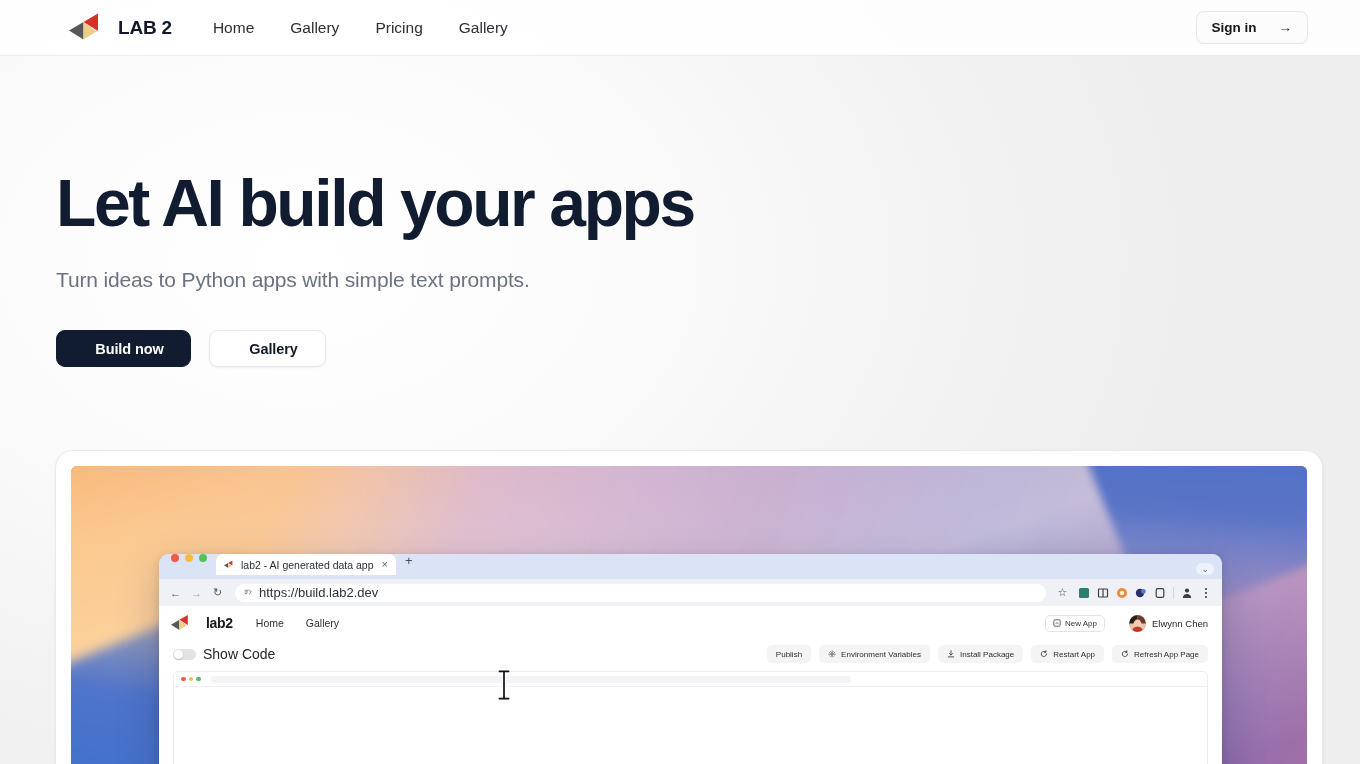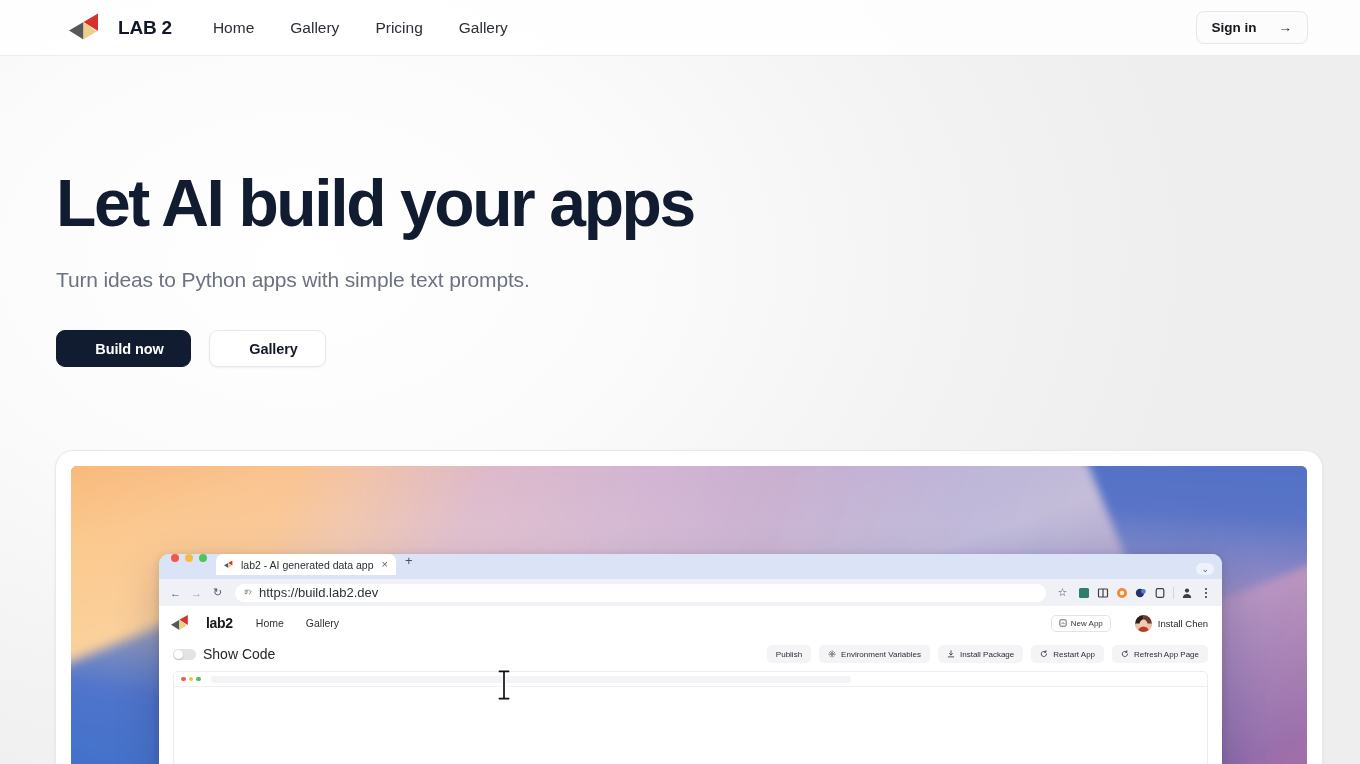--- a/index.html
+++ b/index.html
@@ -603,21 +603,21 @@
             <div class="user-chip">
               <span class="avatar">
                 <svg viewBox="0 0 17 17" width="17" height="17">
                   <circle cx="8.5" cy="8.5" r="8.5" fill="#e8c4a8"></circle>
                   <path d="M8.5 0a8.5 8.5 0 0 1 8.5 8.5H8.5z" fill="#6c3b2e"></path>
                   <path d="M0 8.5A8.5 8.5 0 0 1 8.5 0v8.5z" fill="#2b2118"></path>
                   <ellipse cx="8.5" cy="9.5" rx="4" ry="5" fill="#f0cdb0"></ellipse>
                   <path d="M3 17a5.5 5.5 0 0 1 11 0z" fill="#c0392b"></path>
                 </svg>
               </span>
-              <span class="user-name">Install Chen</span>
+              <span class="user-name">Elwynn Chen</span>
             </div>
           </div>
 
           <div class="app-toolbar">
             <div class="toggle-wrap">
               <span class="toggle">
                   <span class="knob"></span>
                 </span>
               <span class="toggle-label">Show Code</span>
             </div>

